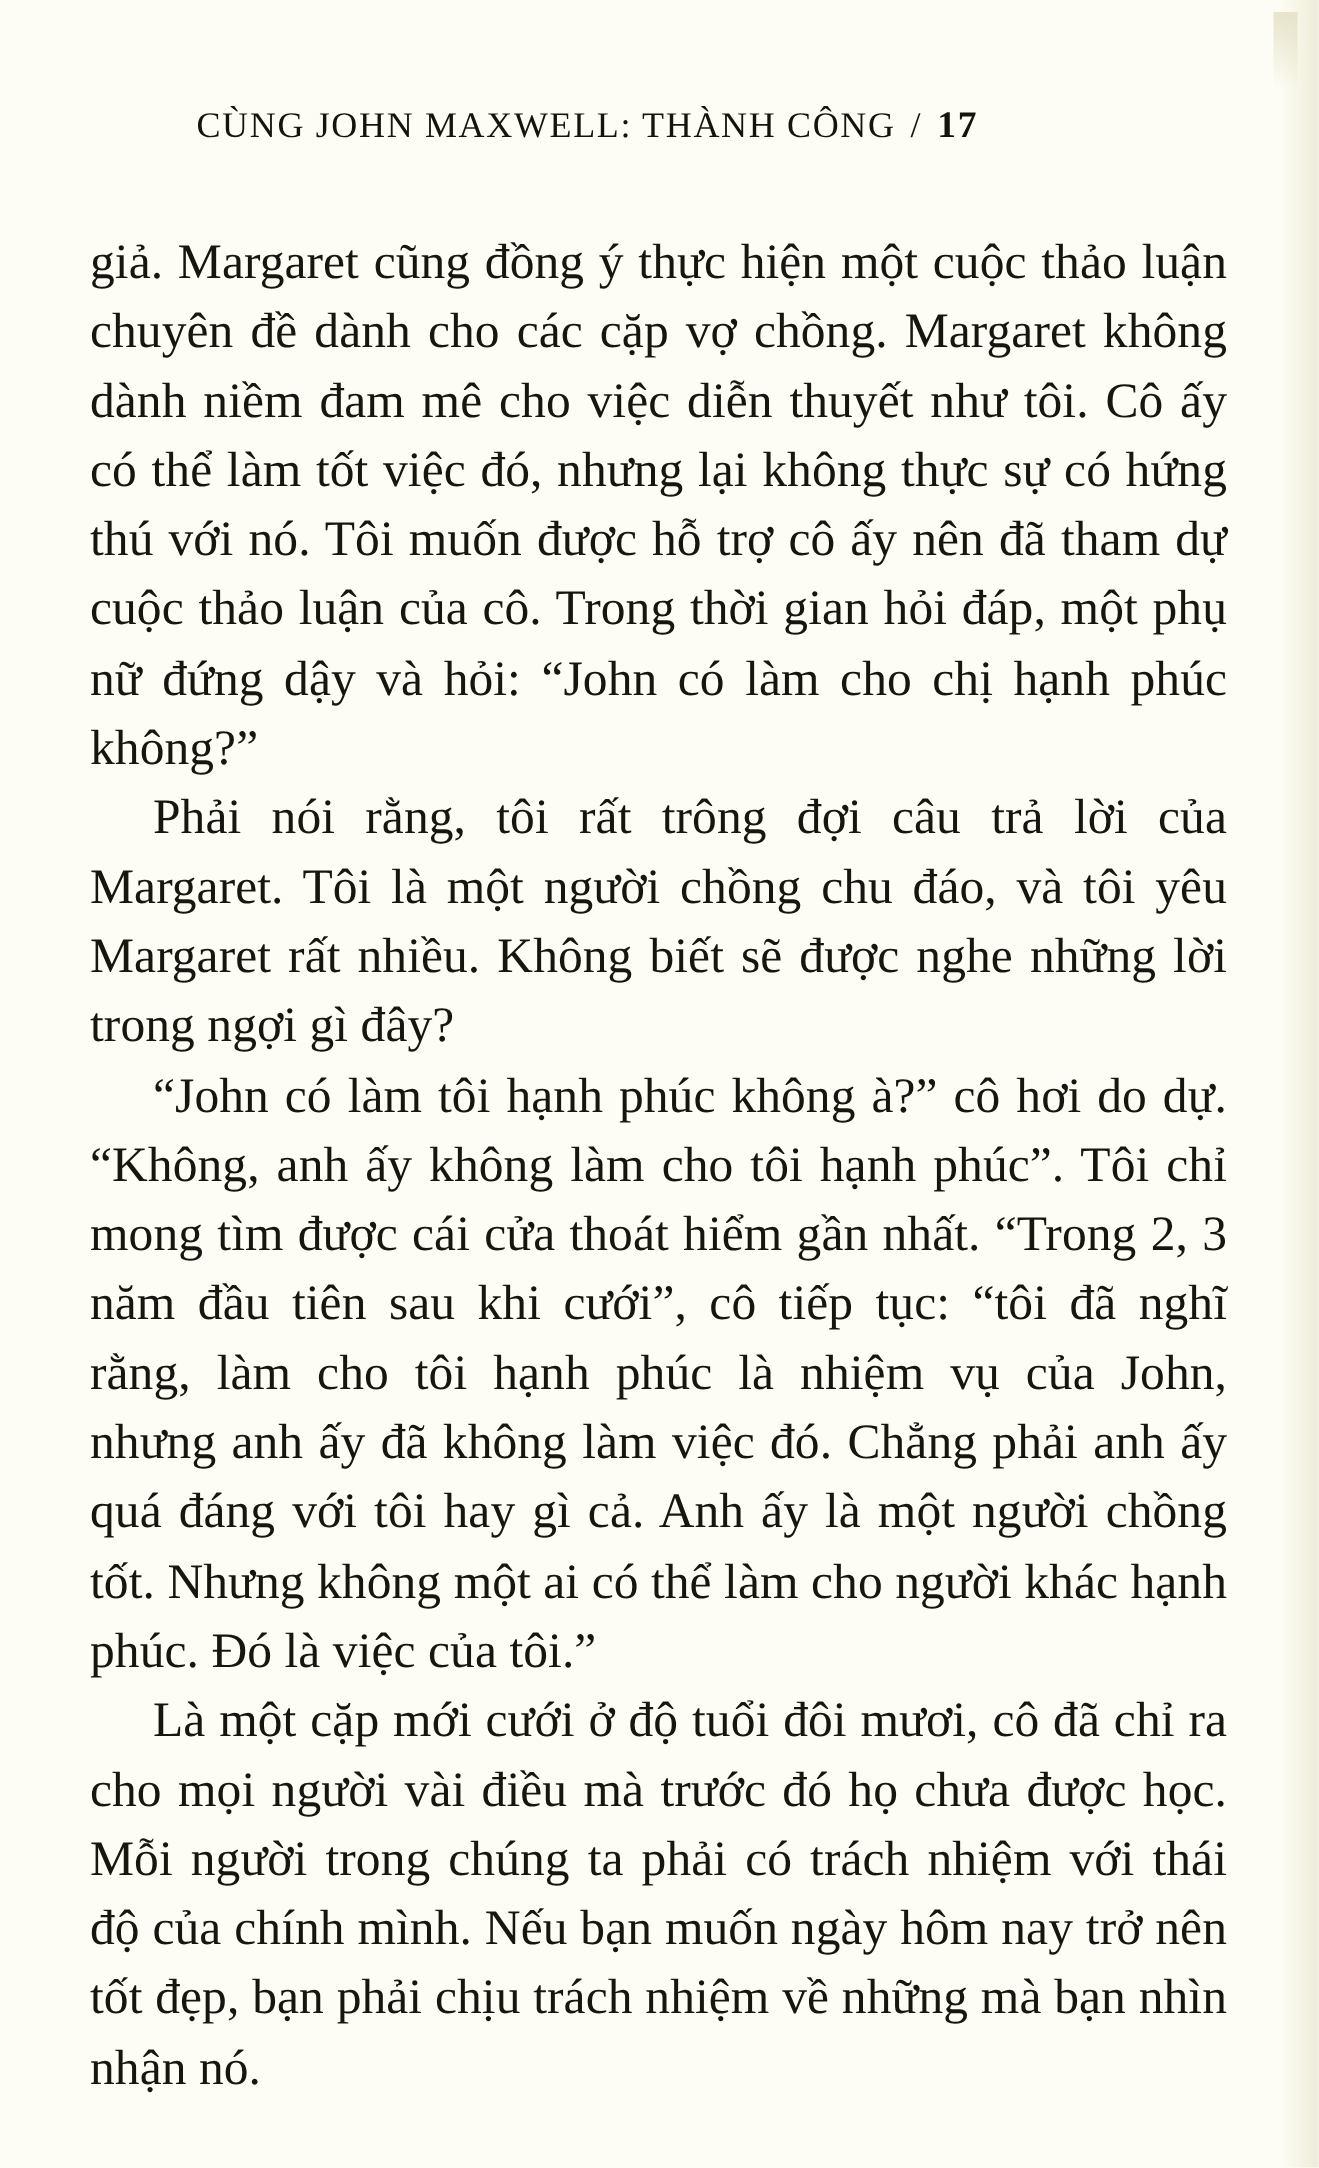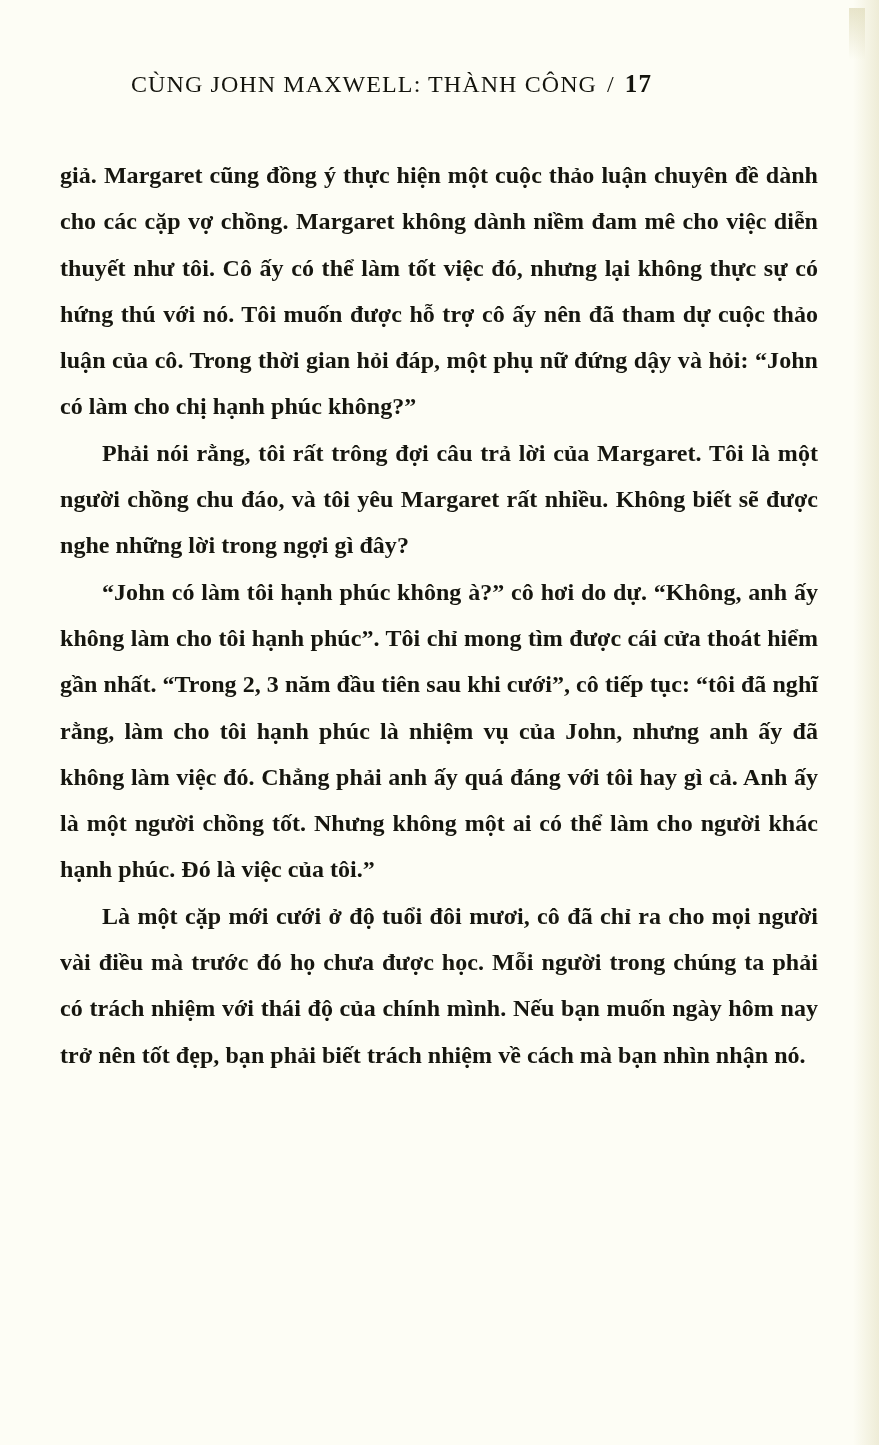--- a/index.html
+++ b/index.html
@@ -63,27 +63,26 @@
     font-size: 25px;
   }
   .body-text {
     position: absolute;
     top: 152px;
     left: 60px;
     width: 758px;
   }
   p {
     margin: 0;
-    font-size: 24px;
+    font-size: 33px;
     line-height: 46.3px;
     text-align: justify;
     text-justify: inter-word;
     color: #16160f;
     letter-spacing: 0.05px;
-    font-weight: bold;
   }
   p.indent {
     text-indent: 42px;
   }
 </style>
 </head>
 <body>
 
 <div class="page">
 
@@ -91,16 +90,16 @@
   <div class="edge-tint"></div>
 
   <div class="running-head">
     <span>CÙNG JOHN MAXWELL: THÀNH CÔNG</span><span class="sep">/</span><span class="pageno">17</span>
   </div>
 
   <div class="body-text">
     <p>giả. Margaret cũng đồng ý thực hiện một cuộc thảo luận chuyên đề dành cho các cặp vợ chồng. Margaret không dành niềm đam mê cho việc diễn thuyết như tôi. Cô ấy có thể làm tốt việc đó, nhưng lại không thực sự có hứng thú với nó. Tôi muốn được hỗ trợ cô ấy nên đã tham dự cuộc thảo luận của cô. Trong thời gian hỏi đáp, một phụ nữ đứng dậy và hỏi: “John có làm cho chị hạnh phúc không?”</p>
     <p class="indent">Phải nói rằng, tôi rất trông đợi câu trả lời của Margaret. Tôi là một người chồng chu đáo, và tôi yêu Margaret rất nhiều. Không biết sẽ được nghe những lời trong ngợi gì đây?</p>
     <p class="indent">“John có làm tôi hạnh phúc không à?” cô hơi do dự. “Không, anh ấy không làm cho tôi hạnh phúc”. Tôi chỉ mong tìm được cái cửa thoát hiểm gần nhất. “Trong 2, 3 năm đầu tiên sau khi cưới”, cô tiếp tục: “tôi đã nghĩ rằng, làm cho tôi hạnh phúc là nhiệm vụ của John, nhưng anh ấy đã không làm việc đó. Chẳng phải anh ấy quá đáng với tôi hay gì cả. Anh ấy là một người chồng tốt. Nhưng không một ai có thể làm cho người khác hạnh phúc. Đó là việc của tôi.”</p>
-    <p class="indent">Là một cặp mới cưới ở độ tuổi đôi mươi, cô đã chỉ ra cho mọi người vài điều mà trước đó họ chưa được học. Mỗi người trong chúng ta phải có trách nhiệm với thái độ của chính mình. Nếu bạn muốn ngày hôm nay trở nên tốt đẹp, bạn phải biết trách nhiệm về cách mà bạn nhìn nhận nó.</p>
+    <p class="indent">Là một cặp mới cưới ở độ tuổi đôi mươi, cô đã chỉ ra cho mọi người vài điều mà trước đó họ chưa được học. Mỗi người trong chúng ta phải có trách nhiệm với thái độ của chính mình. Nếu bạn muốn ngày hôm nay trở nên tốt đẹp, bạn phải chịu trách nhiệm về những mà bạn nhìn nhận nó.</p>
   </div>
 
 </div>
 
 </body></html>

